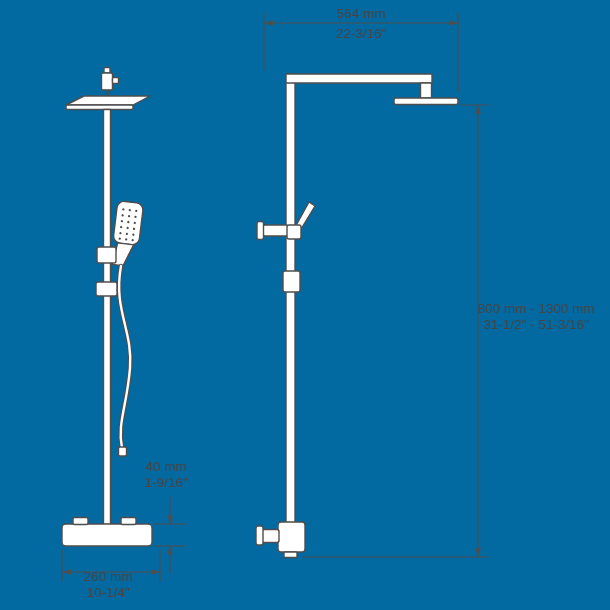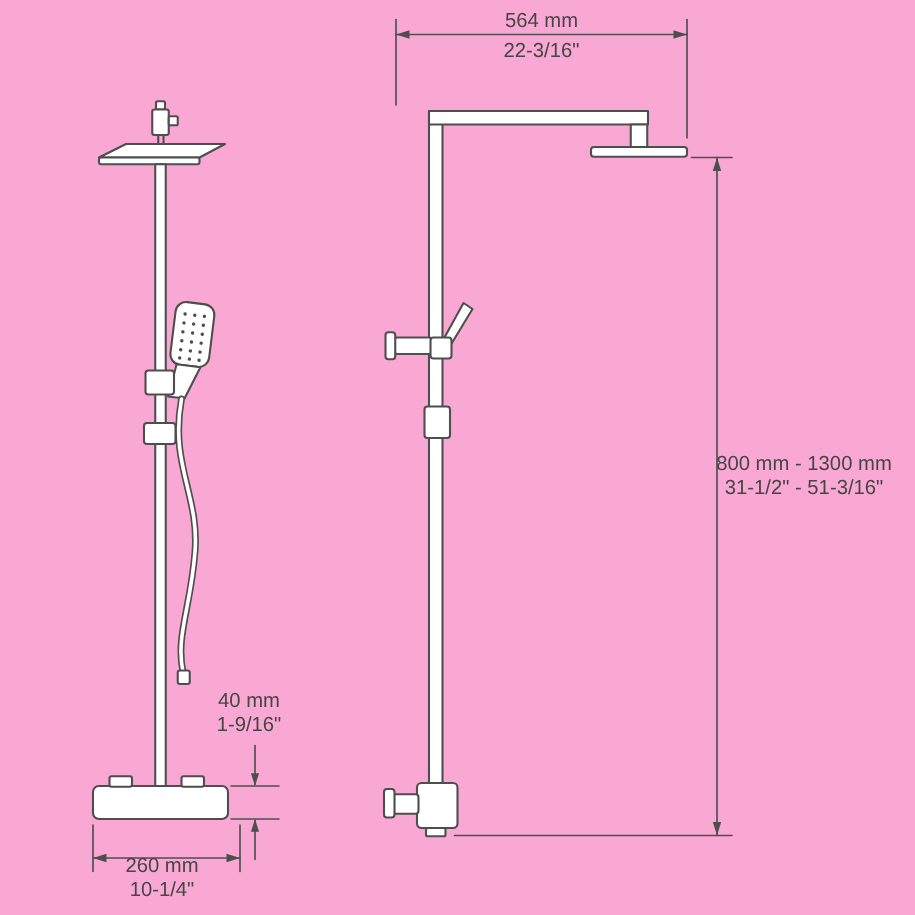--- a/index.html
+++ b/index.html
@@ -1,20 +1,20 @@
 <!DOCTYPE html>
 <html><head>
 <meta charset="utf-8">
 <style>
   html, body { margin: 0; padding: 0; background: #ffffff; }
   .canvas {
     position: relative;
     width: 610px;
     height: 610px;
-    background: #f9a8d4;
+    background: #0369a1;
     overflow: hidden;
     font-family: "Liberation Sans", sans-serif;
   }
   .canvas svg { position: absolute; left: 0; top: 0; display: block; }
   text {
     font-family: "Liberation Sans", sans-serif;
     font-size: 13.5px;
     stroke: none;
   }
 </style>

